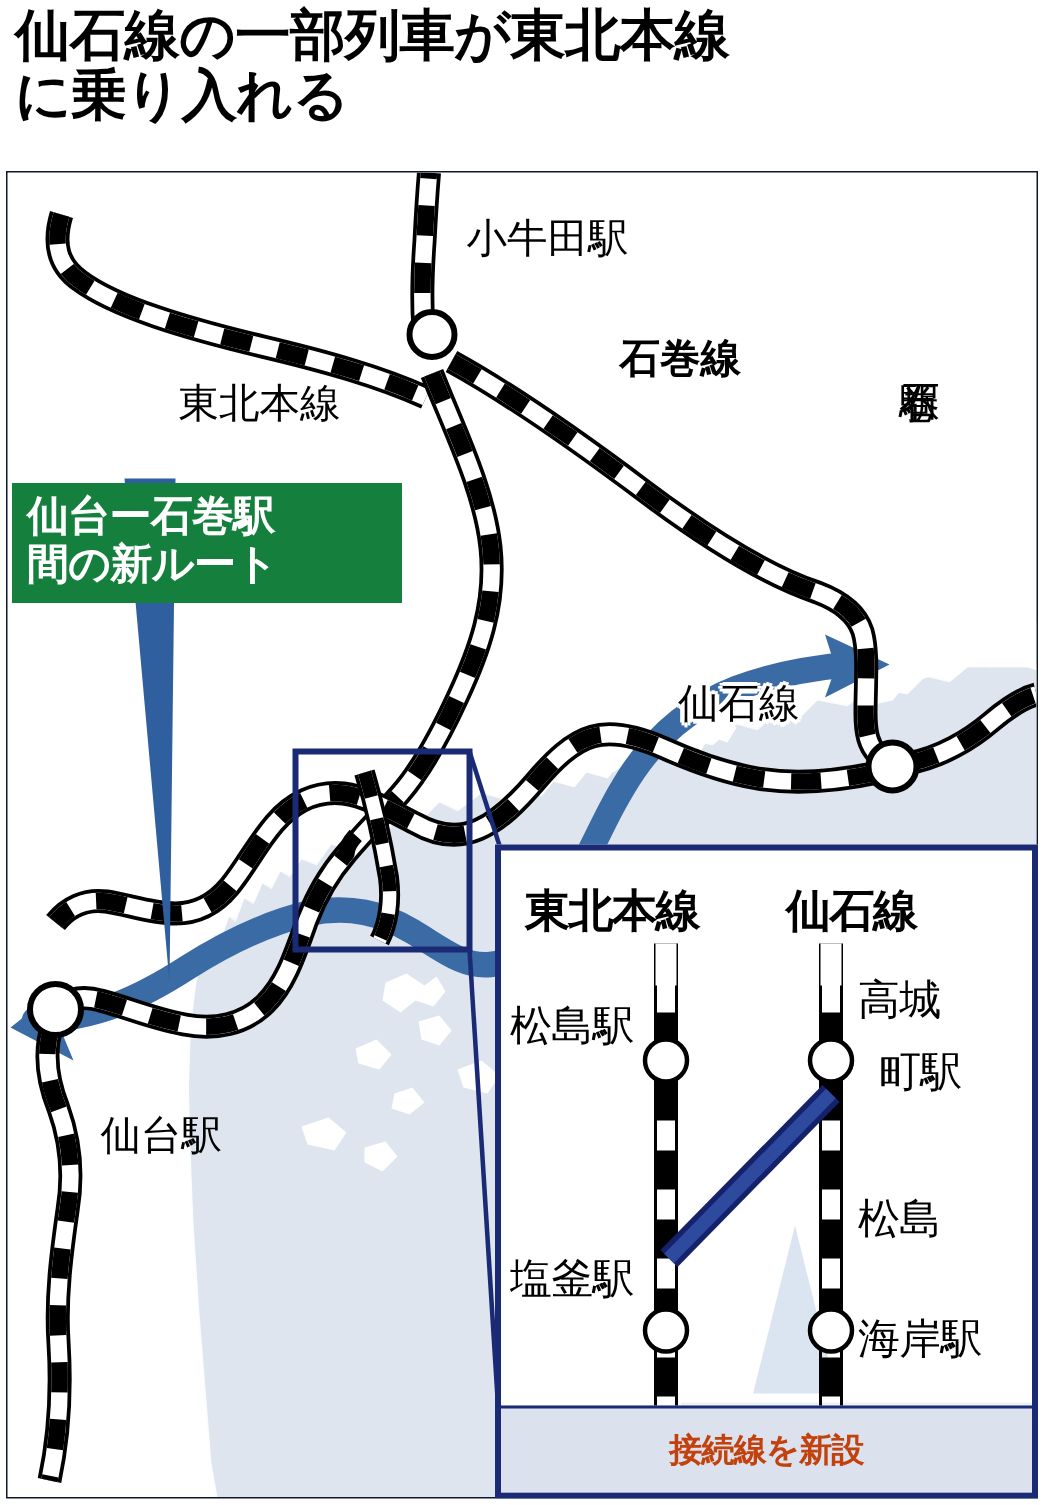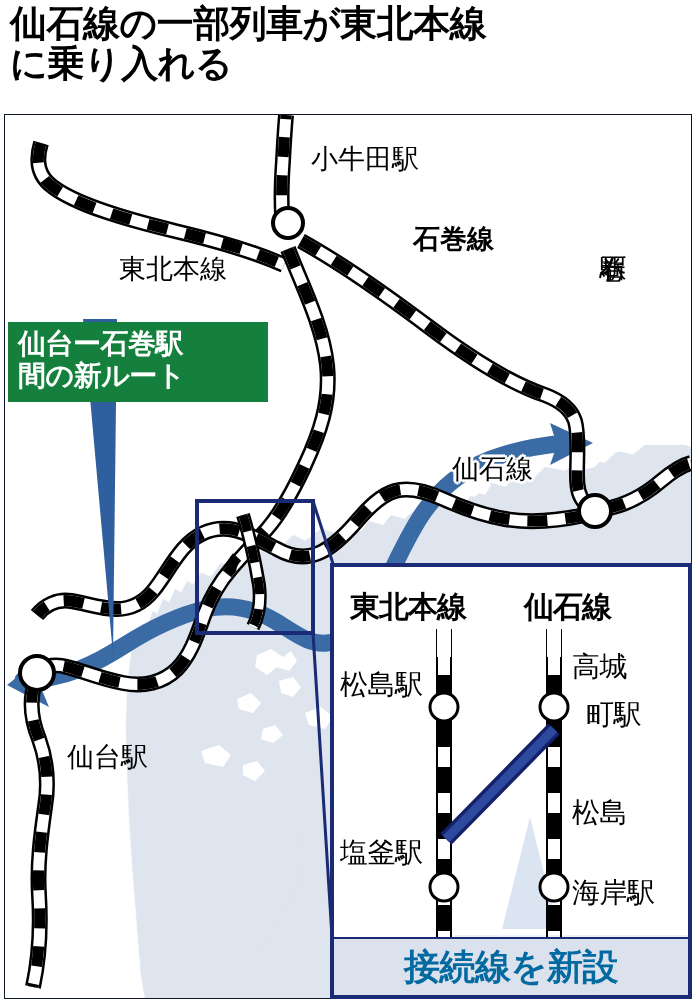--- a/index.html
+++ b/index.html
@@ -137,23 +137,23 @@
     left: 0;
     bottom: 0;
     width: 354px;
     height: 58px;
     background: #dbe2ee;
     border-top: 2px solid #1b2a74;
     box-sizing: border-box;
     display: flex;
     align-items: center;
     justify-content: center;
-    font-size: 36px;
+    font-size: 22px;
     font-weight: bold;
-    color: #0369a1;
+    color: #c2410c;
     letter-spacing: -0.5px;
   }
 </style>
 </head>
 <body>
 
 <div id="root">
 
   <div class="headline">仙石線の一部列車が東北本線
 に乗り入れる</div>

